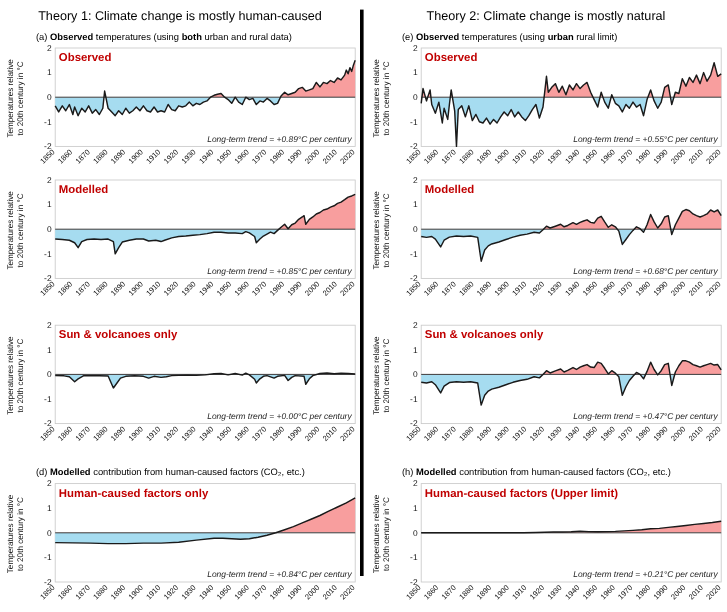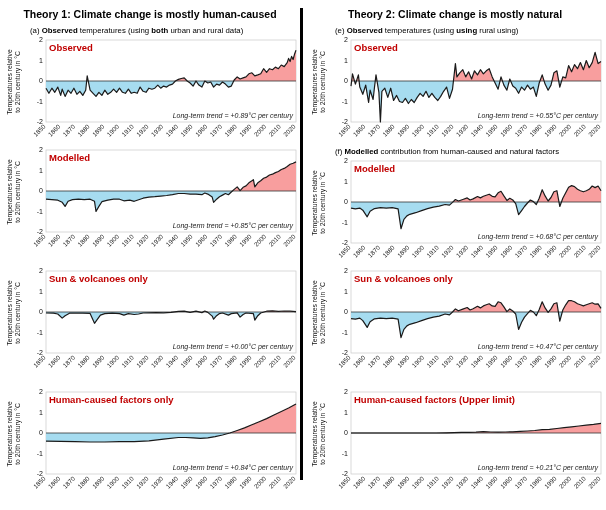--- a/index.html
+++ b/index.html
@@ -1,20 +1,20 @@
 <!DOCTYPE html>
 <html><head>
 <meta charset="utf-8">
 <style>
   html,body{margin:0;padding:0;background:#fff;font-family:"Liberation Sans",sans-serif;}
   .figure{position:relative;display:flex;width:606px;height:510px;background:#fff;overflow:hidden;}
   .column{width:300px;padding-top:3px;}
   .column.right{width:300px;padding-left:2px;}
   .divider{width:3px;height:472px;margin-top:8px;background:#000;flex:0 0 3px;}
-  .col-title{font-size:10.5px;font-weight:bold;text-align:center;color:#000;margin:4px 0 4px 0;height:14px;line-height:14px;white-space:nowrap;}
+  .col-title{font-size:10.5px;font-weight:normal;text-align:center;color:#000;margin:4px 0 4px 0;height:14px;line-height:14px;white-space:nowrap;}
   .panel{height:116px;margin-bottom:5px;}
   .caption{font-size:7.8px;color:#000;margin-left:30px;height:11px;line-height:11px;white-space:nowrap;}
   .caption .b{font-weight:bold;}
   .crow{display:flex;}
   .ylab{width:28px;height:104px;position:relative;flex:0 0 28px;}
   .ylab span{position:absolute;top:44%;left:50%;transform:translate(-50%,-50%) rotate(-90deg);font-size:6.8px;line-height:1.2;text-align:center;white-space:nowrap;color:#111;}
   svg{display:block;}
 </style>
 </head>
 <body>
@@ -159,20 +159,21 @@
               <text transform="translate(223.9,91) rotate(-45)" text-anchor="end" font-size="6.3" fill="#111">1990</text>
               <text transform="translate(238.6,91) rotate(-45)" text-anchor="end" font-size="6.3" fill="#111">2000</text>
               <text transform="translate(253.3,91) rotate(-45)" text-anchor="end" font-size="6.3" fill="#111">2010</text>
               <text transform="translate(268.0,91) rotate(-45)" text-anchor="end" font-size="6.3" fill="#111">2020</text>
               <text x="21" y="15" font-size="9.5" font-weight="bold" fill="#c00000">Sun &amp; volcanoes only</text>
               <text x="265" y="82" text-anchor="end" font-size="7" font-style="italic" fill="#222">Long-term trend = +0.00°C per century</text>
             </svg>
           </div>
         </div>
         <div class="panel">
+          <div class="caption"><span>(d) </span><span class="b">Modelled</span><span> contribution from human-caused factors (CO₂, etc.)</span></div>
           <div class="crow">
             <div class="ylab">
               <span>Temperatures relative<br>to 20th century in °C</span>
             </div>
             <svg width="272" height="104" viewBox="0 0 272 104">
               <defs>
                 <clipPath id="ca3">
                   <rect x="0" y="0" width="272" height="45"></rect>
                 </clipPath>
                 <clipPath id="cb3">
@@ -212,21 +213,21 @@
             </svg>
           </div>
         </div>
       </div>
   </div>
   <div class="divider"></div>
   <div class="column right">
     <div class="col-title">Theory 2: Climate change is mostly natural</div>
     <div class="panels">
         <div class="panel">
-          <div class="caption"><span>(e) </span><span class="b">Observed</span><span> temperatures (using </span><span class="b">using</span><span> rural using)</span></div>
+          <div class="caption"><span>(e) </span><span class="b">Observed</span><span> temperatures (using </span><span class="b">urban</span><span> rural limit)</span></div>
           <div class="crow">
             <div class="ylab">
               <span>Temperatures relative<br>to 20th century in °C</span>
             </div>
             <svg width="272" height="104" viewBox="0 0 272 104">
               <defs>
                 <clipPath id="ca4">
                   <rect x="0" y="0" width="272" height="45"></rect>
                 </clipPath>
                 <clipPath id="cb4">
@@ -260,21 +261,20 @@
               <text transform="translate(223.9,91) rotate(-45)" text-anchor="end" font-size="6.3" fill="#111">1990</text>
               <text transform="translate(238.6,91) rotate(-45)" text-anchor="end" font-size="6.3" fill="#111">2000</text>
               <text transform="translate(253.3,91) rotate(-45)" text-anchor="end" font-size="6.3" fill="#111">2010</text>
               <text transform="translate(268.0,91) rotate(-45)" text-anchor="end" font-size="6.3" fill="#111">2020</text>
               <text x="21" y="15" font-size="9.5" font-weight="bold" fill="#c00000">Observed</text>
               <text x="265" y="82" text-anchor="end" font-size="7" font-style="italic" fill="#222">Long-term trend = +0.55°C per century</text>
             </svg>
           </div>
         </div>
         <div class="panel">
-          <div class="caption"><span>(f) </span><span class="b">Modelled</span><span> contribution from human-caused and natural factors</span></div>
           <div class="crow">
             <div class="ylab">
               <span>Temperatures relative<br>to 20th century in °C</span>
             </div>
             <svg width="272" height="104" viewBox="0 0 272 104">
               <defs>
                 <clipPath id="ca5">
                   <rect x="0" y="0" width="272" height="45"></rect>
                 </clipPath>
                 <clipPath id="cb5">
@@ -355,20 +355,21 @@
               <text transform="translate(223.9,91) rotate(-45)" text-anchor="end" font-size="6.3" fill="#111">1990</text>
               <text transform="translate(238.6,91) rotate(-45)" text-anchor="end" font-size="6.3" fill="#111">2000</text>
               <text transform="translate(253.3,91) rotate(-45)" text-anchor="end" font-size="6.3" fill="#111">2010</text>
               <text transform="translate(268.0,91) rotate(-45)" text-anchor="end" font-size="6.3" fill="#111">2020</text>
               <text x="21" y="15" font-size="9.5" font-weight="bold" fill="#c00000">Sun &amp; volcanoes only</text>
               <text x="265" y="82" text-anchor="end" font-size="7" font-style="italic" fill="#222">Long-term trend = +0.47°C per century</text>
             </svg>
           </div>
         </div>
         <div class="panel">
+          <div class="caption"><span>(h) </span><span class="b">Modelled</span><span> contribution from human-caused factors (CO₂, etc.)</span></div>
           <div class="crow">
             <div class="ylab">
               <span>Temperatures relative<br>to 20th century in °C</span>
             </div>
             <svg width="272" height="104" viewBox="0 0 272 104">
               <defs>
                 <clipPath id="ca7">
                   <rect x="0" y="0" width="272" height="45"></rect>
                 </clipPath>
                 <clipPath id="cb7">

